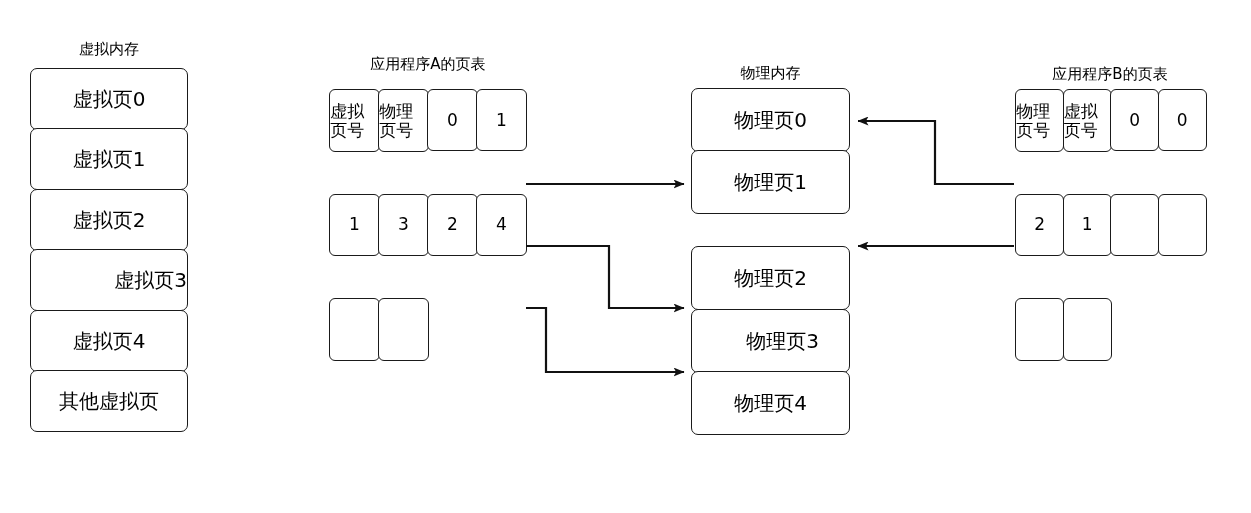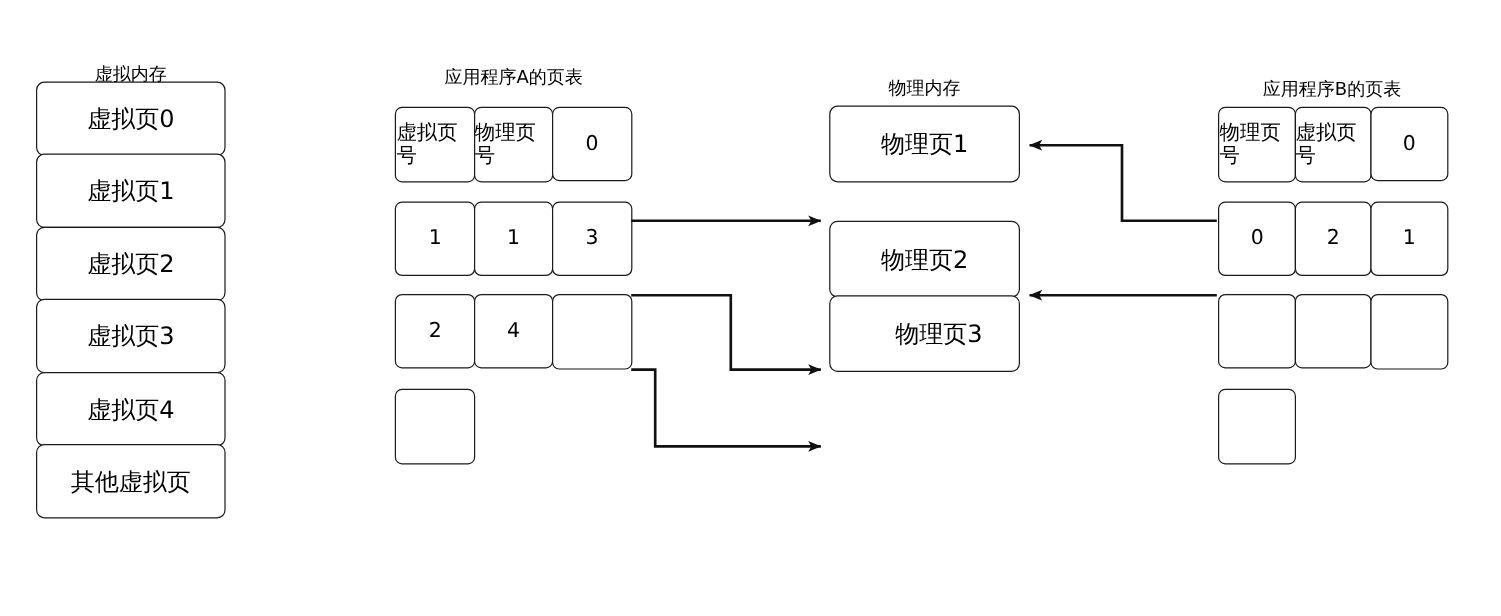--- a/index.html
+++ b/index.html
@@ -12,45 +12,45 @@
   .title-small{font-size:15px;line-height:18px;}
   .title-large{font-size:15px;line-height:25px;}
 
   .stack{position:absolute;}
   .cell{box-sizing:border-box;border:1.6px solid #1a1a1a;background:#fff;
         display:flex;align-items:center;justify-content:center;
         border-radius:7px;margin-top:-1.6px;}
   .cell:first-child{margin-top:0;}
   .cell-text{font-size:20px;line-height:22px;}
 
-  .ptable{position:absolute;display:grid;grid-template-columns:1fr 1fr 1fr;}
+  .ptable{position:absolute;display:grid;grid-template-columns:1fr 1fr 1fr 1fr;}
   .pcell{box-sizing:border-box;border:1.4px solid #1a1a1a;background:#fff;
          display:flex;align-items:center;justify-content:center;border-radius:6px;
          margin:-0.7px;}
   .pcell .hd{font-size:17px;line-height:19px;}
   .pcell .val{font-size:17px;line-height:19px;}
 </style>
 </head>
 <body>
 
 <div class="canvas">
 
-  <div class="col-title title-small" style="left:30px;top:53px;width:158px;">虚拟内存</div>
+  <div class="col-title title-small" style="left:30px;top:40px;width:158px;">虚拟内存</div>
 
   <div class="stack" style="left:30px;top:68px;width:158px;">
     <div class="cell" style="height:62px;">
       <span class="cell-text">虚拟页0</span>
     </div>
     <div class="cell" style="height:62px;">
       <span class="cell-text">虚拟页1</span>
     </div>
     <div class="cell" style="height:62px;">
       <span class="cell-text">虚拟页2</span>
     </div>
-    <div class="cell" style="height:62px;">
+    <div class="cell" style="height:62px;justify-content:flex-end;">
       <span class="cell-text">虚拟页3</span>
     </div>
     <div class="cell" style="height:62px;">
       <span class="cell-text">虚拟页4</span>
     </div>
     <div class="cell" style="height:62px;">
       <span class="cell-text">其他虚拟页</span>
     </div>
   </div>
 
@@ -89,28 +89,34 @@
       <span class="val"></span>
     </div>
     <div class="pcell" style="height:63px;">
       <span class="val"></span>
     </div>
   </div>
 
   <div class="col-title title-small" style="left:691px;top:64px;width:159px;">物理内存</div>
 
   <div class="stack" style="left:691px;top:88px;width:159px;">
+    <div class="cell" style="height:64px;">
+      <span class="cell-text">物理页0</span>
+    </div>
     <div class="cell" style="height:64px;text-align:right;">
       <span class="cell-text">物理页1</span>
     </div>
     <div class="cell" style="height:64px;margin-top:32px;">
       <span class="cell-text">物理页2</span>
     </div>
     <div class="cell" style="height:64px;padding-left:24px;">
       <span class="cell-text">物理页3</span>
+    </div>
+    <div class="cell" style="height:64px;">
+      <span class="cell-text">物理页4</span>
     </div>
   </div>
 
   <div class="col-title title-large" style="left:1014px;top:62px;width:192px;">应用程序B的页表</div>
 
   <div class="ptable" style="left:1016px;top:90px;width:190px;height:313px;">
     <div class="pcell" style="height:63px;">
       <span class="hd">物理页号</span>
     </div>
     <div class="pcell" style="height:63px;">

